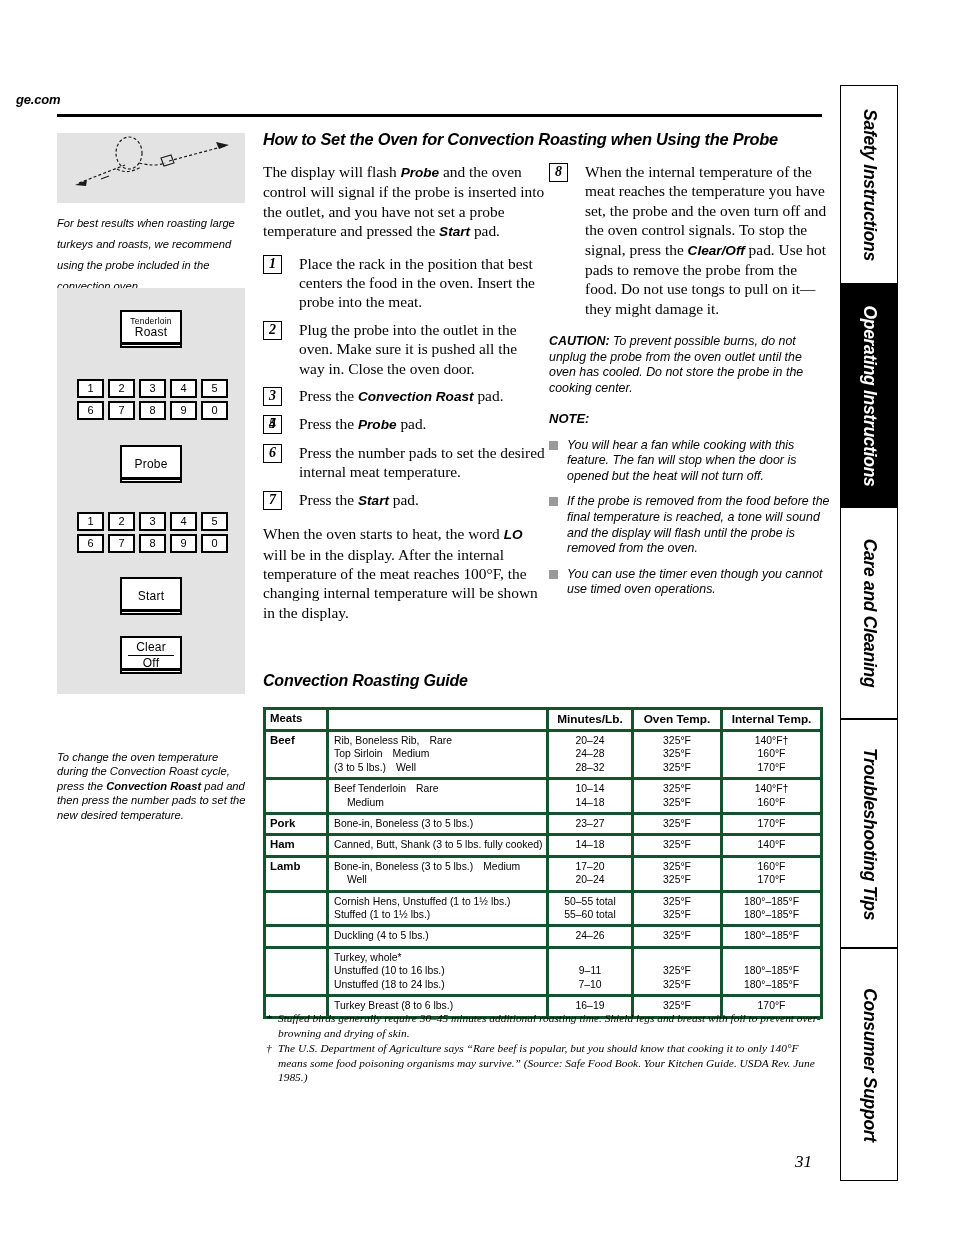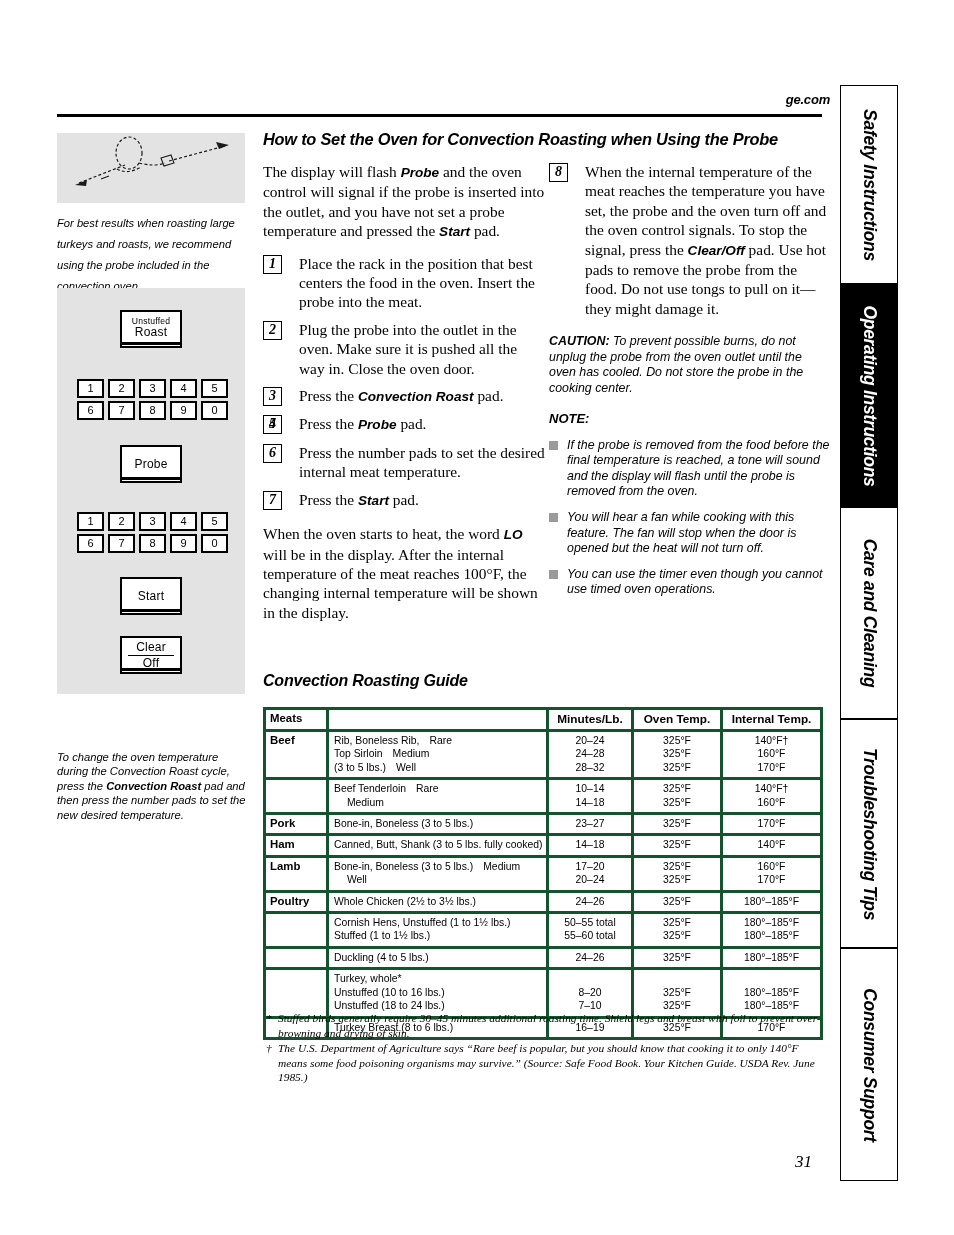--- a/index.html
+++ b/index.html
@@ -12,23 +12,23 @@
     height: 1235px;
     position: relative;
     font-family: "Liberation Serif", serif;
     color: #000;
     overflow: hidden;
   }
 
   
   #site-url {
     position: absolute;
-    left: 8px; top: 92px;
+    left: 16px; top: 92px;
     width: 822px;
-    text-align: right;
+    text-align: left;
     font-family: "Liberation Sans", sans-serif;
     font-weight: bold;
     font-style: italic;
     font-size: 13px;
     letter-spacing: -0.2px;
   }
   #header-rule {
     position: absolute;
     left: 57px; top: 114px;
     width: 765px;
@@ -313,21 +313,21 @@
       <path d="M44 46 L52 43"></path>
     </g>
   </svg>
 </div>
 
 <div id="illustration-caption">For best results when roasting large turkeys and roasts, we recommend using the probe included in the convection oven.</div>
 
 <div id="keypad-panel">
 
   <div class="pad-btn pad-wide" style="top:22px; height:38px; padding-top:5px;">
-    <span class="sc-line sc-sml">Unstuffed</span>
+    <span class="sc-line sc-sml">Tenderloin</span>
     <span class="sc-line sc-big">Roast</span>
   </div>
   <div class="pad-underline" style="top:54px;"></div>
 
   <div class="numrow" style="top:91px;">
     <div class="numkey" style="left:0px;">1</div>
     <div class="numkey" style="left:31px;">2</div>
     <div class="numkey" style="left:62px;">3</div>
     <div class="numkey" style="left:93px;">4</div>
     <div class="numkey" style="left:124px;">5</div>
@@ -434,25 +434,25 @@
   </p>
 
   <div style="height:14px;"></div>
 
   <div class="note-title">NOTE:</div>
 
   <div style="height:12px;"></div>
 
   <div class="note-item">
     <span class="note-bullet"></span>
-    <span>If the probe is removed from the food before the final temperature is reached, a tone will sound and the display will flash until the probe is removed from the oven.</span>
+    <span>You will hear a fan while cooking with this feature. The fan will stop when the door is opened but the heat will not turn off.</span>
   </div>
   <div class="note-item">
     <span class="note-bullet"></span>
-    <span>You will hear a fan while cooking with this feature. The fan will stop when the door is opened but the heat will not turn off.</span>
+    <span>If the probe is removed from the food before the final temperature is reached, a tone will sound and the display will flash until the probe is removed from the oven.</span>
   </div>
   <div class="note-item">
     <span class="note-bullet"></span>
     <span>You can use the timer even though you cannot use timed oven operations.</span>
   </div>
 </div>
 
 <div id="guide-title">Convection Roasting Guide</div>
 
 <table id="guide-table">
@@ -551,35 +551,20 @@
         <td class="oven">
           <span class="ln">325°F</span>
           <span class="ln">325°F</span>
         </td>
         <td class="internal">
           <span class="ln">160°F</span>
           <span class="ln">170°F</span>
         </td>
       </tr>
       <tr>
-        <td class="cat">Poultry</td>
-        <td class="desc">
-          <span class="desc-flex ln"><span>Whole Chicken (2½ to 3½ lbs.)</span><span class="right"></span></span>
-        </td>
-        <td class="num">
-          <span class="ln">24–26</span>
-        </td>
-        <td class="oven">
-          <span class="ln">325°F</span>
-        </td>
-        <td class="internal">
-          <span class="ln">180°–185°F</span>
-        </td>
-      </tr>
-      <tr>
         <td class="cat"></td>
         <td class="desc">
           <span class="desc-flex ln"><span>Cornish Hens, Unstuffed (1 to 1½ lbs.)</span><span class="right"></span></span>
           <span class="desc-flex ln"><span>Stuffed (1 to 1½ lbs.)</span><span class="right"></span></span>
         </td>
         <td class="num">
           <span class="ln">50–55 total</span>
           <span class="ln">55–60 total</span>
         </td>
         <td class="oven">
@@ -608,21 +593,21 @@
       </tr>
       <tr>
         <td class="cat"></td>
         <td class="desc">
           <span class="desc-flex ln"><span>Turkey, whole*</span><span class="right"></span></span>
           <span class="desc-flex ln"><span>Unstuffed (10 to 16 lbs.)</span><span class="right"></span></span>
           <span class="desc-flex ln"><span>Unstuffed (18 to 24 lbs.)</span><span class="right"></span></span>
         </td>
         <td class="num">
           <span class="ln">&nbsp;</span>
-          <span class="ln">8–20</span>
+          <span class="ln">9–11</span>
           <span class="ln">7–10</span>
         </td>
         <td class="oven">
           <span class="ln">&nbsp;</span>
           <span class="ln">325°F</span>
           <span class="ln">325°F</span>
         </td>
         <td class="internal">
           <span class="ln">&nbsp;</span>
           <span class="ln">180°–185°F</span>

